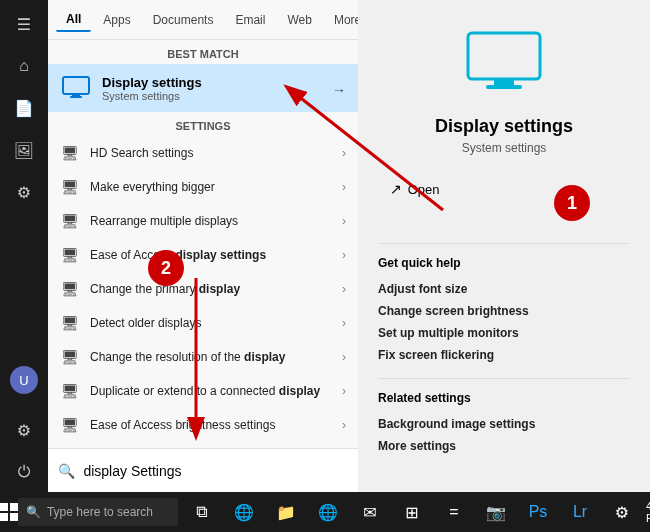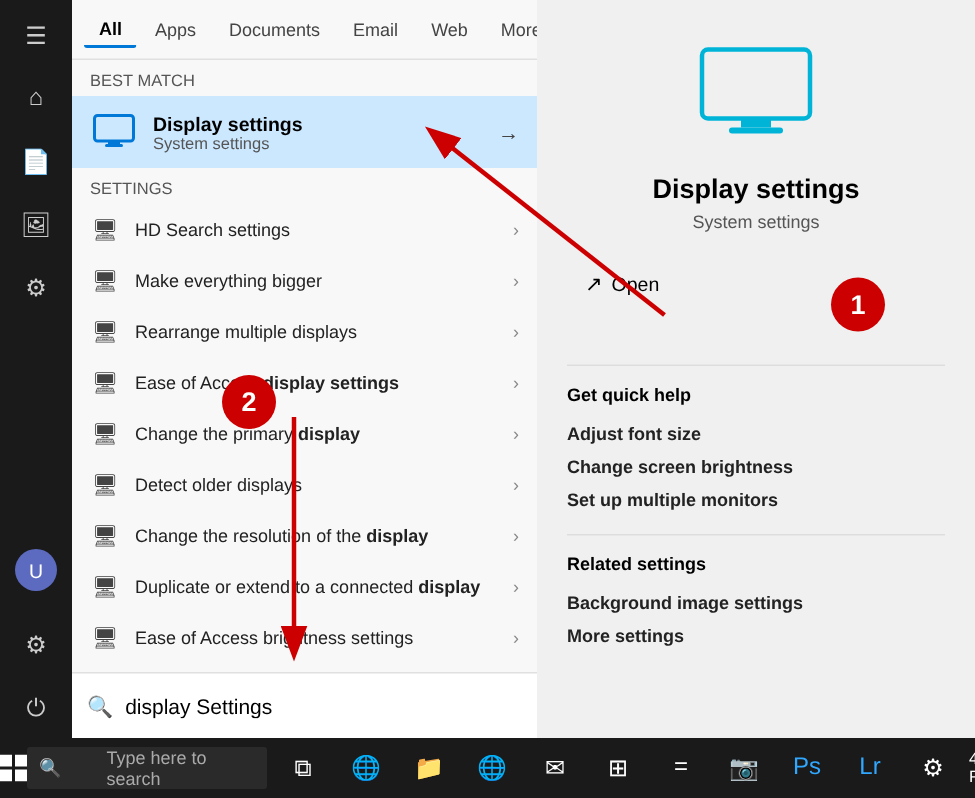--- a/index.html
+++ b/index.html
@@ -132,24 +132,25 @@
     }
     .dots-btn {
       font-size: 16px;
       color: #555;
       padding: 0 4px;
     }
 
     
     .section-label {
       font-size: 11px;
-      font-weight: 400;
+      font-weight: 700;
       color: #555;
       padding: 8px 12px 4px;
       text-transform: uppercase;
+      text-align: center;
     }
 
     .best-match-item {
       display: flex;
       align-items: center;
       padding: 8px 12px;
       background: #cce8ff;
       cursor: pointer;
       gap: 10px;
       position: relative;
@@ -355,21 +356,20 @@
       gap: 6px;
       min-width: 160px;
     }
     .taskbar-search-icon {
       color: #aaa;
       font-size: 12px;
     }
     .taskbar-search-text {
       color: #aaa;
       font-size: 12px;
-      margin-left: 24px;
     }
   </style>
 </head>
 <body>
 
 <div class="win-sidebar">
   <div class="win-sidebar-icon">☰</div>
   <div class="win-sidebar-icon">⌂</div>
   <div class="win-sidebar-icon">📄</div>
   <div class="win-sidebar-icon">🖼</div>
@@ -500,20 +500,21 @@
         <span>Open</span>
       </button>
     </div>
 
     <div class="detail-divider"></div>
 
     <div class="detail-section-title">Get quick help</div>
     <div class="detail-link">Adjust font size</div>
     <div class="detail-link">Change screen brightness</div>
     <div class="detail-link">Set up multiple monitors</div>
+    <div class="detail-link">Fix screen flickering</div>
 
     <div class="detail-divider"></div>
 
     <div class="detail-section-title">Related settings</div>
     <div class="detail-link">Background image settings</div>
     <div class="detail-link">More settings</div>
   </div>
 </div>
 
 <div class="annotation-layer">

